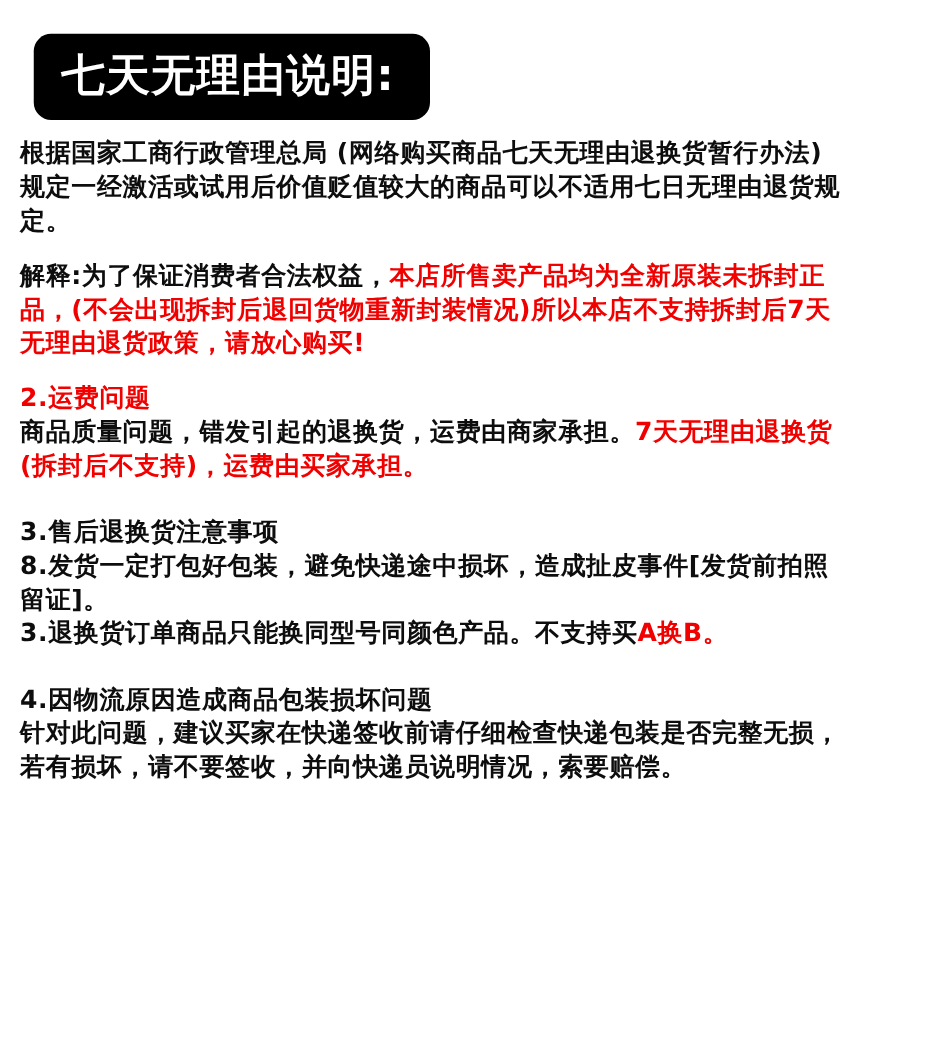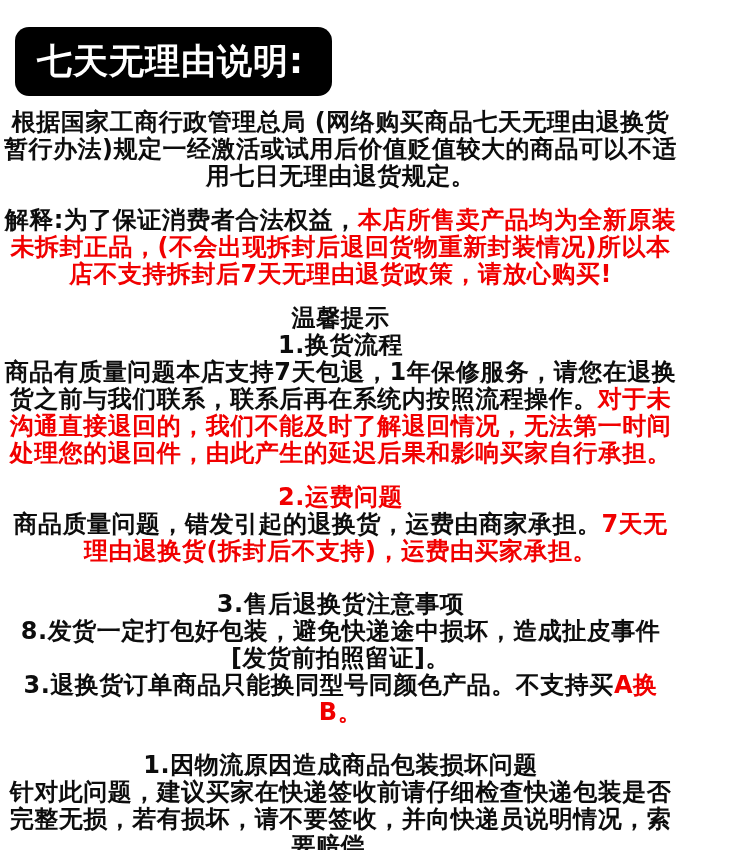--- a/index.html
+++ b/index.html
@@ -10,22 +10,21 @@
   .page {
     position: relative;
     width: 690px;
     height: 850px;
     background: var(--page-bg, #ffffff);
     font-family: "DejaVu Sans", "Liberation Sans", sans-serif;
     font-weight: 700;
     color: var(--ink, #0d0d0d);
     overflow: hidden;
     box-sizing: border-box;
-    padding: 0 13px 0 4px;
-    text-align: center;
+    padding: 0 13px 0 16px;
   }
   .banner {
     margin: 27px 0 13px 11px;
     width: 317px;
     height: 69px;
     background: var(--banner-bg, #000000);
     border-radius: 14px;
     display: flex;
     align-items: center;
     padding-left: 22px;
@@ -33,21 +32,21 @@
   }
   .banner-title {
     color: var(--banner-ink, #ffffff);
     font-size: 35px;
     letter-spacing: 1px;
     line-height: 1;
     white-space: nowrap;
   }
   .para {
     margin: 0 0 17px 0;
-    font-size: 24px;
+    font-size: 20px;
     line-height: 27px;
     letter-spacing: 0.5px;
     word-break: break-all;
   }
   .para.gap-lg { margin-bottom: 26px; }
   .para:last-child { margin-bottom: 0; }
   .line { display: block; }
   .red { color: var(--red, #f10000); }
   .black { color: var(--ink, #0d0d0d); }
 </style>
@@ -64,35 +63,30 @@
     <span class="black">根据国家工商行政管理总局 (网络购买商品七天无理由退换货暂行办法)规定一经激活或试用后价值贬值较大的商品可以不适用七日无理由退货规定。</span>
   </p>
 
   <p class="para">
   </p>
 
   <p class="para">
     <span class="black">解释:为了保证消费者合法权益，</span><span class="red">本店所售卖产品均为全新原装未拆封正品，(不会出现拆封后退回货物重新封装情况)所以本店不支持拆封后7天无理由退货政策，请放心购买!</span>
   </p>
 
-  <p class="para">
-    <span class="line black">温馨提示</span>
-    <span class="line black">1.换货流程</span>
-    <span><span class="black">商品有质量问题本店支持7天包退，1年保修服务，请您在退换货之前与我们联系，联系后再在系统内按照流程操作。</span><span class="red">对于未沟通直接退回的，我们不能及时了解退回情况，无法第一时间处理您的退回件，由此产生的延迟后果和影响买家自行承担。</span></span>
-  </p>
 
   <p class="para gap-lg" style="margin-top:8px;">
     <span class="line red">2.运费问题</span>
     <span><span class="black">商品质量问题，错发引起的退换货，运费由商家承担。</span><span class="red">7天无理由退换货(拆封后不支持)，运费由买家承担。</span></span>
   </p>
 
   <p class="para gap-lg">
     <span class="line black">3.售后退换货注意事项</span>
     <span class="line black">8.发货一定打包好包装，避免快递途中损坏，造成扯皮事件[发货前拍照留证]。</span>
     <span class="line"><span class="black">3.退换货订单商品只能换同型号同颜色产品。不支持买</span><span class="red">A换B。</span></span>
   </p>
 
   <p class="para">
-    <span class="line black">1.因物流原因造成商品包装损坏问题</span>
+    <span class="line black">4.因物流原因造成商品包装损坏问题</span>
     <span class="black">针对此问题，建议买家在快递签收前请仔细检查快递包装是否完整无损，若有损坏，请不要签收，并向快递员说明情况，索要赔偿。</span>
   </p>
 
 </div>
 
 </body></html>

